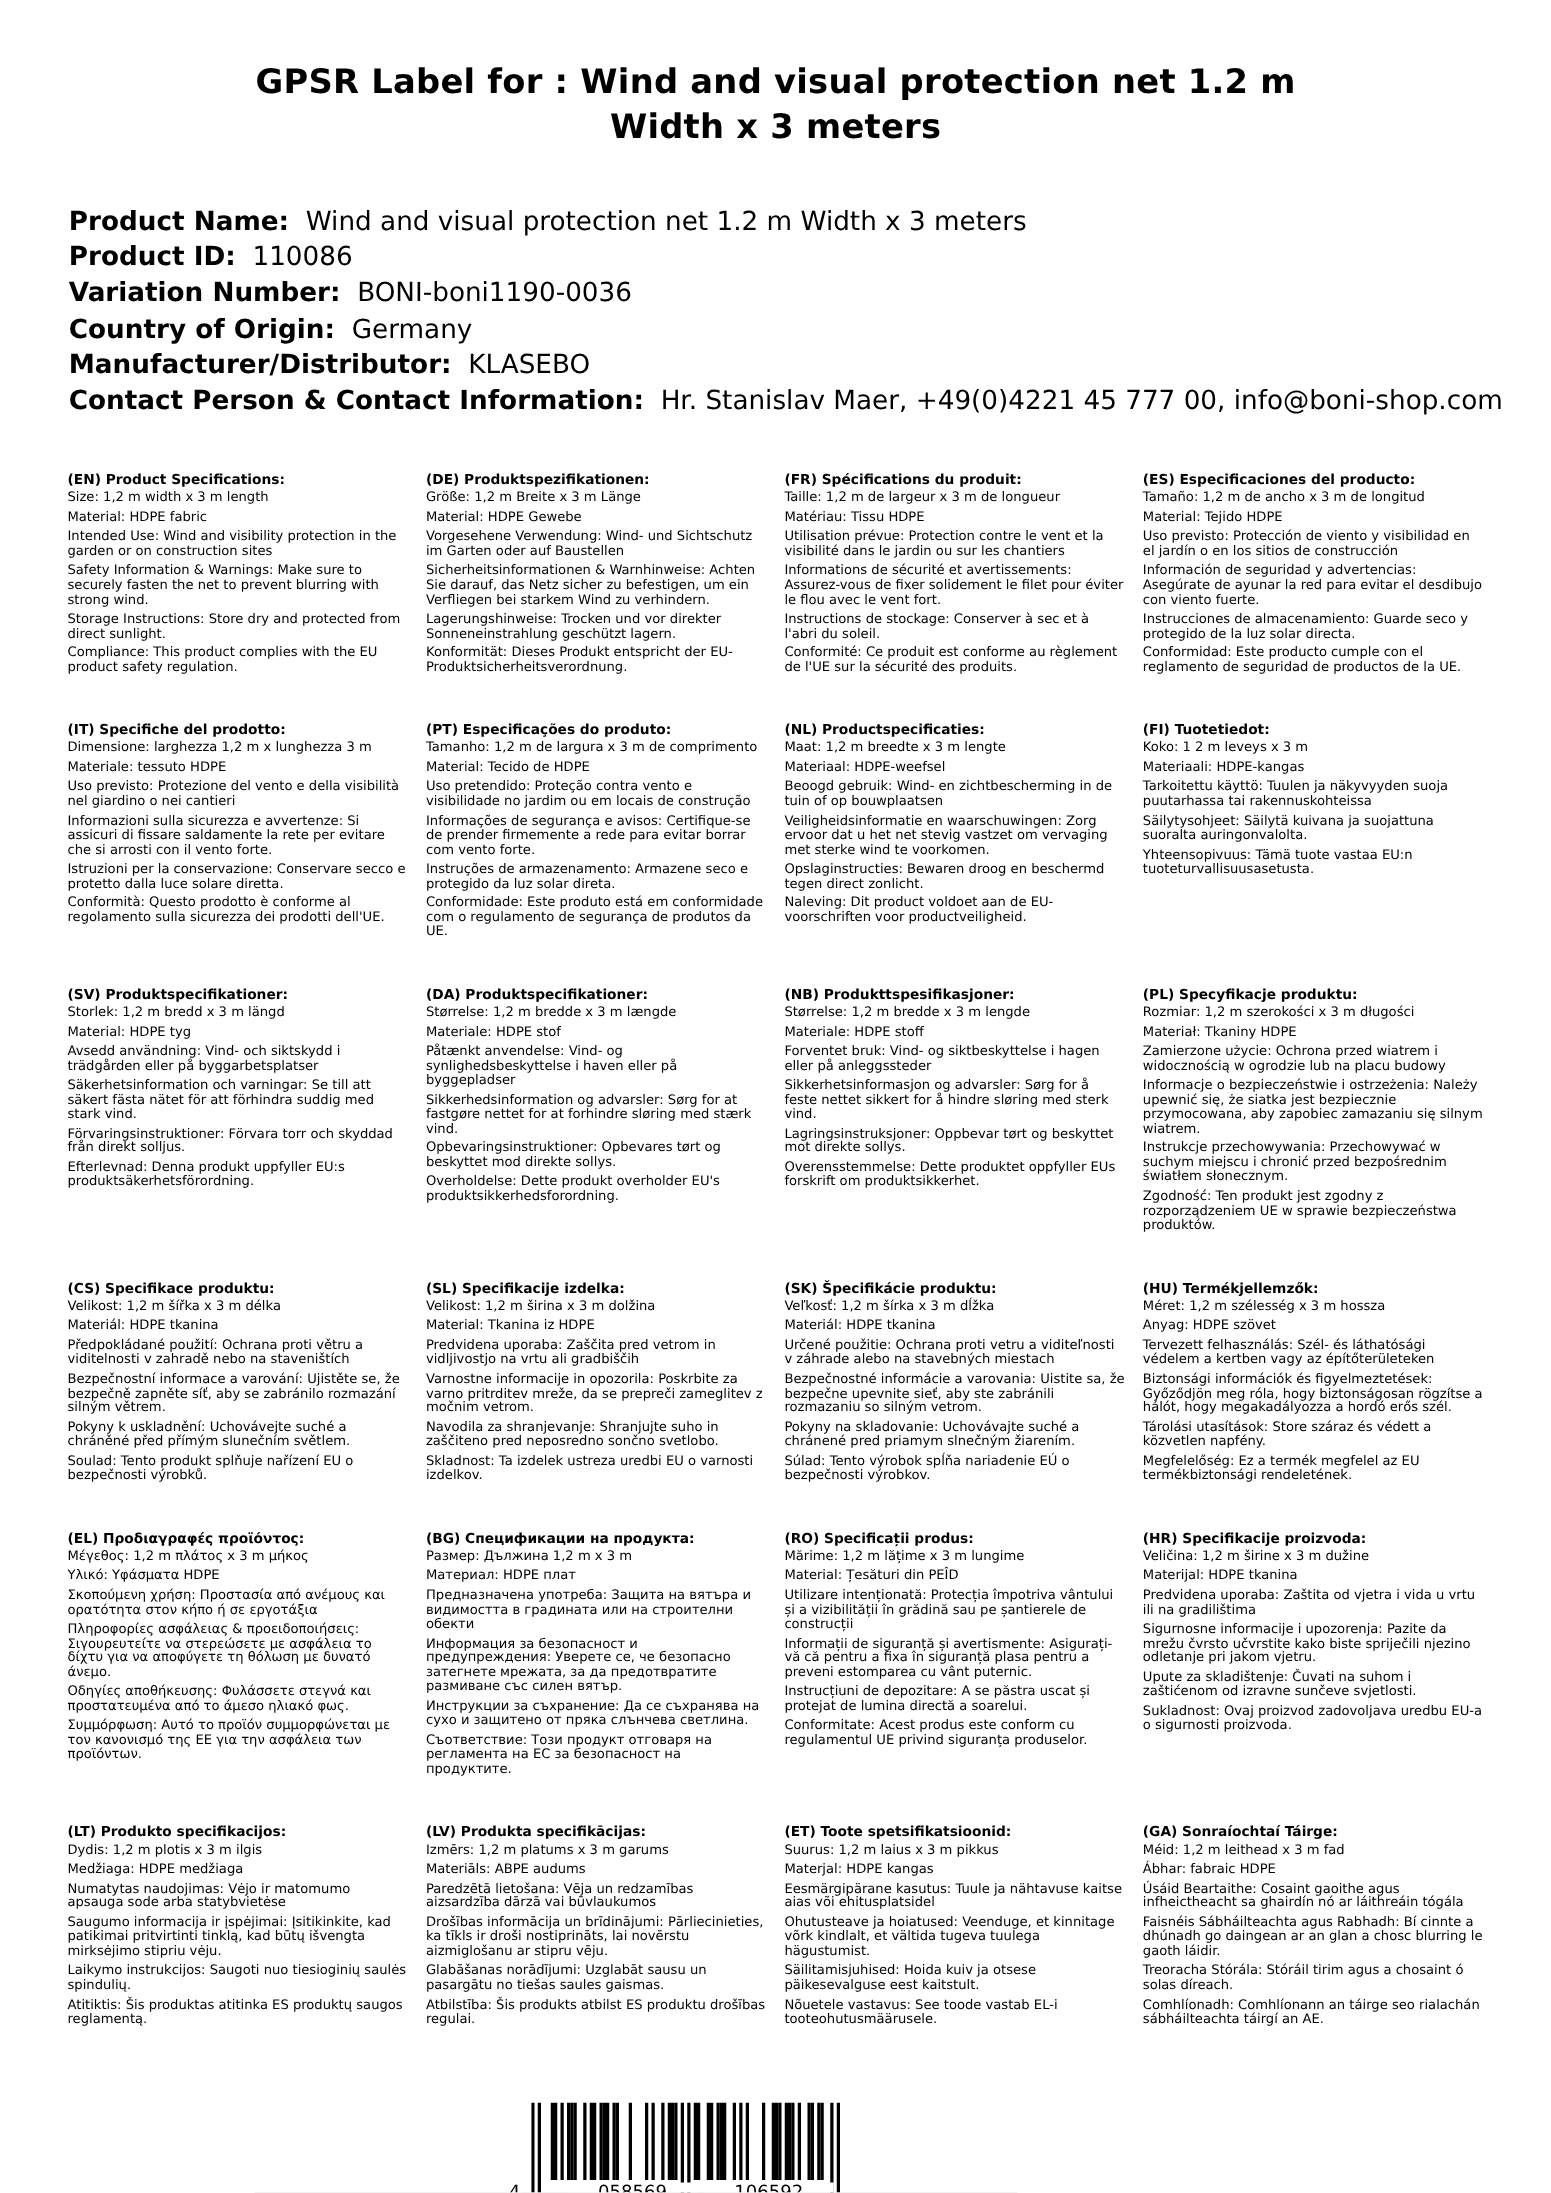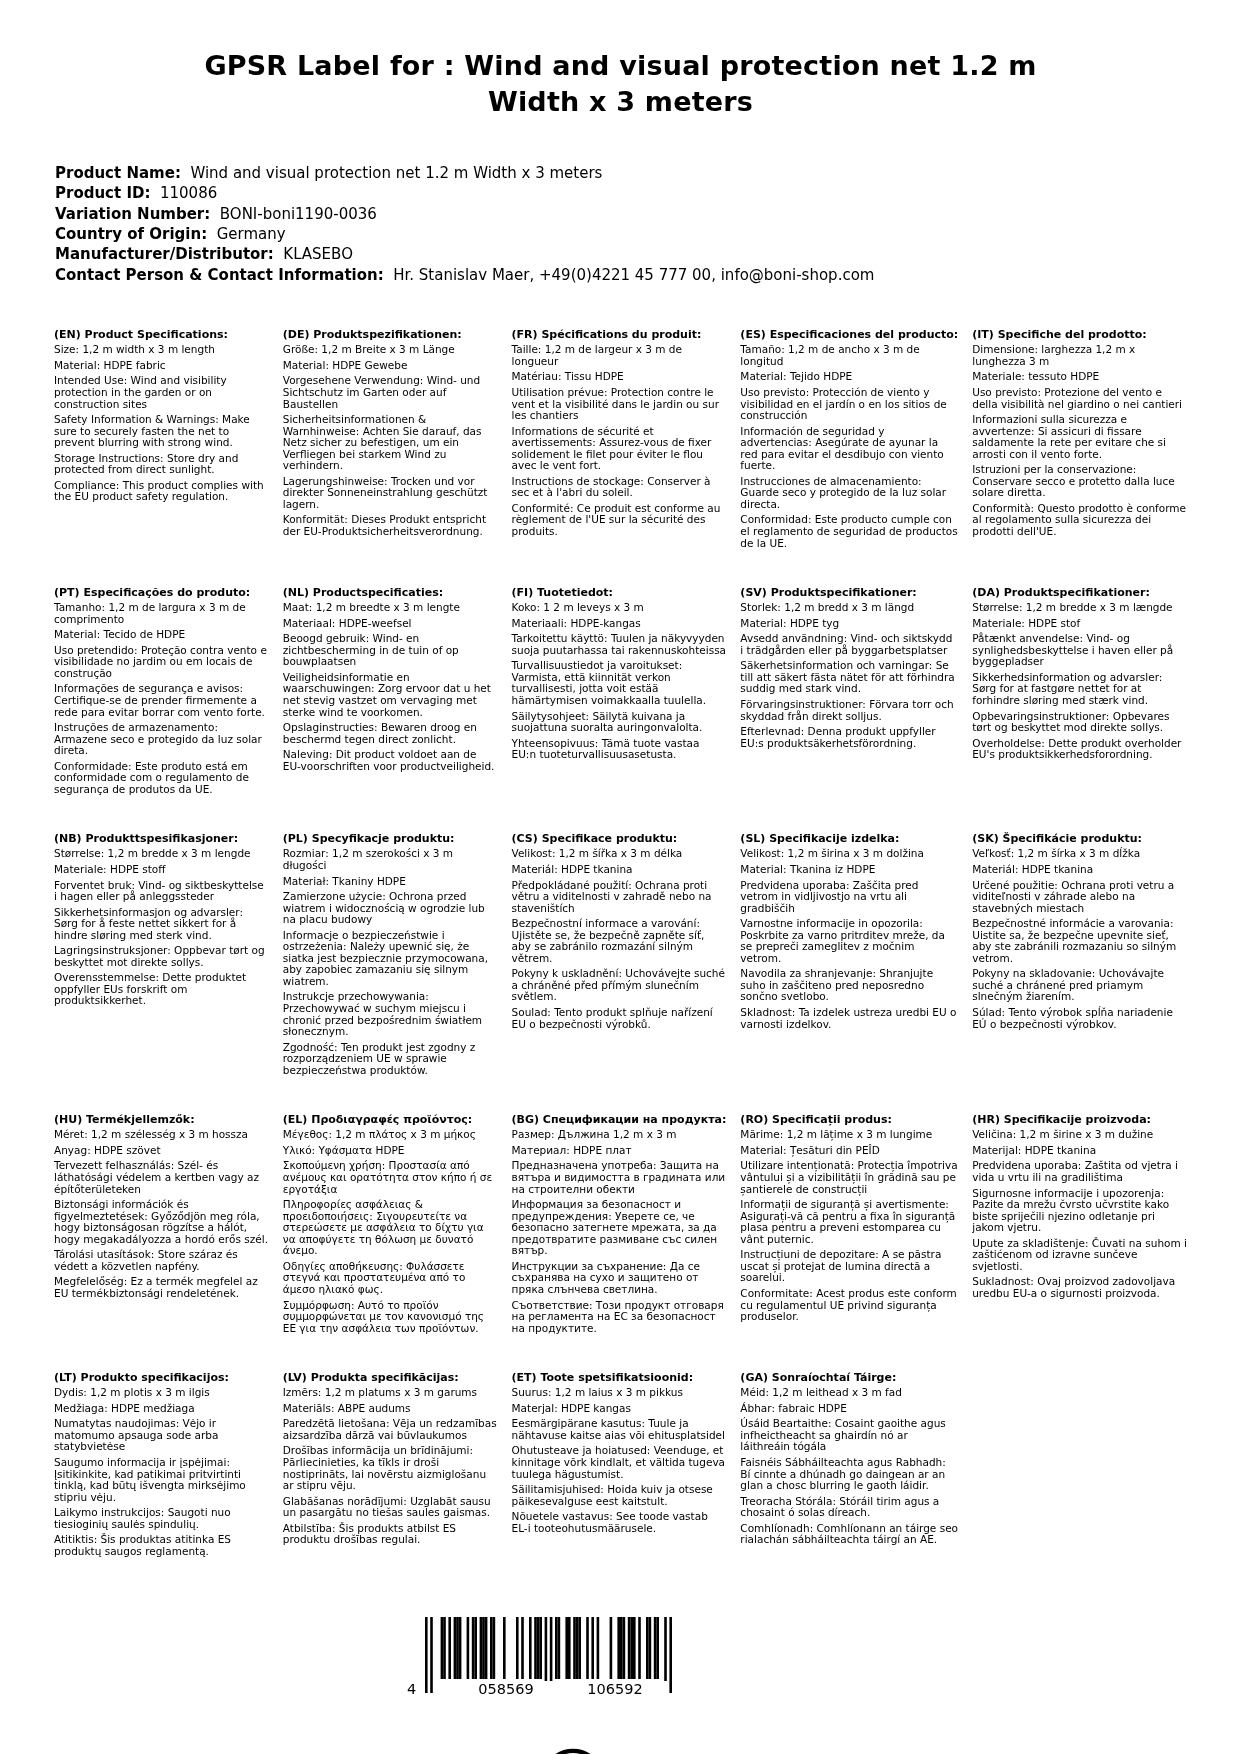--- a/index.html
+++ b/index.html
@@ -1,25 +1,25 @@
 <!DOCTYPE html>
 <html><head>
 <meta charset="utf-8">
 <style>
   html,body{margin:0;padding:0;background:#e8e8e8;}
   .page{position:relative;width:1241px;height:1754px;margin:0 auto;background:#ffffff;
         font-family:"DejaVu Sans",sans-serif;color:#000;overflow:hidden;}
   .title{margin:48px auto 0;width:880px;text-align:center;
          font-size:27px;font-weight:bold;line-height:1.35;letter-spacing:.2px;}
-  .product-info{margin:42px 0 0 55px;font-size:15px;line-height:1.36;}
+  .product-info{margin:42px 0 0 55px;font-size:21px;line-height:1.36;}
   .info-line{white-space:nowrap;}
   .info-label{font-weight:bold;}
   .info-value{font-weight:normal;}
   .language-grid{margin:44px auto 0;width:1133px;display:grid;
-                 grid-template-columns:repeat(5,1fr);column-gap:14px;row-gap:34px;
+                 grid-template-columns:repeat(4,1fr);column-gap:14px;row-gap:34px;
                  font-size:10.5px;line-height:1.1;}
   .lang-cell{overflow:visible;}
   .lang-heading{font-weight:bold;font-size:11px;white-space:nowrap;margin:0 0 3px 0;}
   .lang-para{margin:0 0 4px 0;}
   .barcode-block{position:relative;margin:56px 0 0 425px;width:250px;height:100px;}
   .barcode-bars{display:block;}
   .barcode-bars rect{fill:#000;}
   .barcode-digits{position:absolute;top:64px;left:0;width:100%;height:20px;
                   font-size:14.5px;font-family:"DejaVu Sans",sans-serif;}
   .bc-d{position:absolute;background:#fff;padding:0 2px;}
@@ -107,21 +107,20 @@
         <div class="lang-para">Beoogd gebruik: Wind- en zichtbescherming in de tuin of op bouwplaatsen</div>
         <div class="lang-para">Veiligheidsinformatie en waarschuwingen: Zorg ervoor dat u het net stevig vastzet om vervaging met sterke wind te voorkomen.</div>
         <div class="lang-para">Opslaginstructies: Bewaren droog en beschermd tegen direct zonlicht.</div>
         <div class="lang-para">Naleving: Dit product voldoet aan de EU-voorschriften voor productveiligheid.</div>
       </div>
       <div class="lang-cell">
         <div class="lang-heading">(FI) Tuotetiedot:</div>
         <div class="lang-para">Koko: 1 2 m leveys x 3 m</div>
         <div class="lang-para">Materiaali: HDPE-kangas</div>
         <div class="lang-para">Tarkoitettu käyttö: Tuulen ja näkyvyyden suoja puutarhassa tai rakennuskohteissa</div>
-        <div class="lang-para">Turvallisuustiedot ja varoitukset: Varmista, että kiinnität verkon turvallisesti, jotta voit estää hämärtymisen voimakkaalla tuulella.</div>
         <div class="lang-para">Säilytysohjeet: Säilytä kuivana ja suojattuna suoralta auringonvalolta.</div>
         <div class="lang-para">Yhteensopivuus: Tämä tuote vastaa EU:n tuoteturvallisuusasetusta.</div>
       </div>
       <div class="lang-cell">
         <div class="lang-heading">(SV) Produktspecifikationer:</div>
         <div class="lang-para">Storlek: 1,2 m bredd x 3 m längd</div>
         <div class="lang-para">Material: HDPE tyg</div>
         <div class="lang-para">Avsedd användning: Vind- och siktskydd i trädgården eller på byggarbetsplatser</div>
         <div class="lang-para">Säkerhetsinformation och varningar: Se till att säkert fästa nätet för att förhindra suddig med stark vind.</div>
         <div class="lang-para">Förvaringsinstruktioner: Förvara torr och skyddad från direkt solljus.</div>

